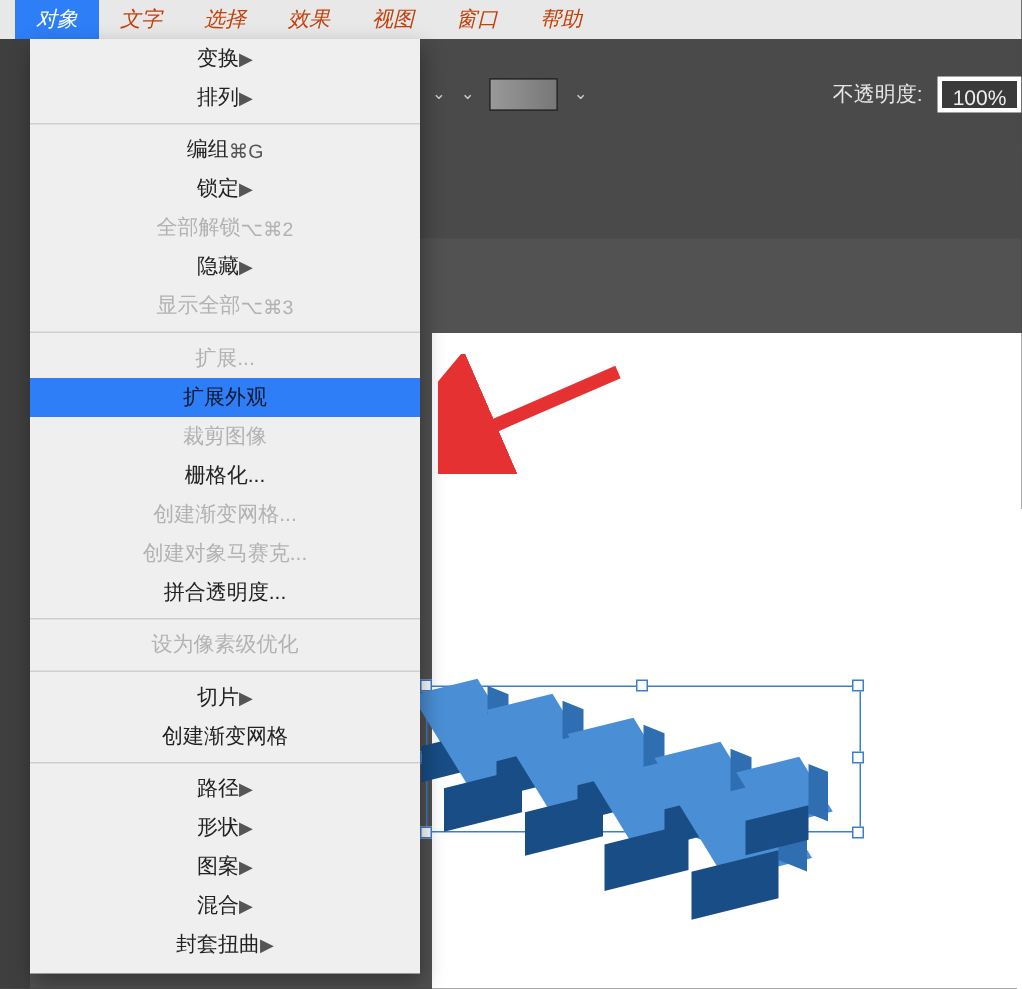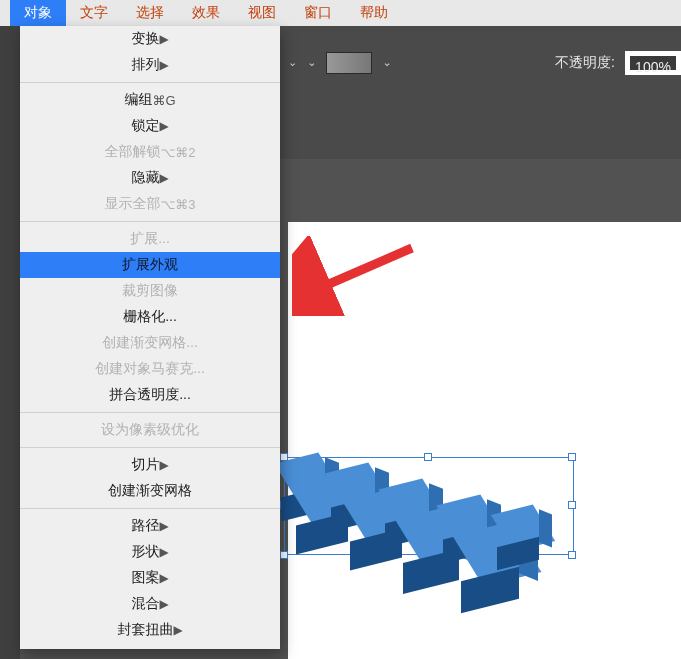--- a/index.html
+++ b/index.html
@@ -11,20 +11,21 @@
       overflow: hidden;
       position: relative;
     }
     .menubar {
       display: flex;
       background: #e8e8e8;
       height: 26px;
       align-items: stretch;
       padding-left: 10px;
       gap: 0;
+      font-style: italic;
     }
     .menubar .item {
       padding: 4px 14px;
       color: #c2410c;
       cursor: default;
       display: flex;
       align-items: center;
     }
     .menubar .item.active {
       background: #2d7ef7;
@@ -55,21 +56,21 @@
     }
     .swatch {
       width: 46px; height: 22px;
       background: linear-gradient(90deg,#999,#777);
       border: 1px solid #2a2a2a;
     }
     .dd { color:#ccc; font-size:11px; }
     .optionsbar .opacity-field {
       width: 56px; height: 24px;
       background: #3a3a3a;
-      border: 5px solid #ffffff;
+      border: 3px solid #ffffff;
       color: #eee;
       text-align: center;
       line-height: 22px;
     }
     .tabbar {
       height: 30px;
       display: flex;
       align-items: center;
       color: #ddd;
       font-size: 13px;

